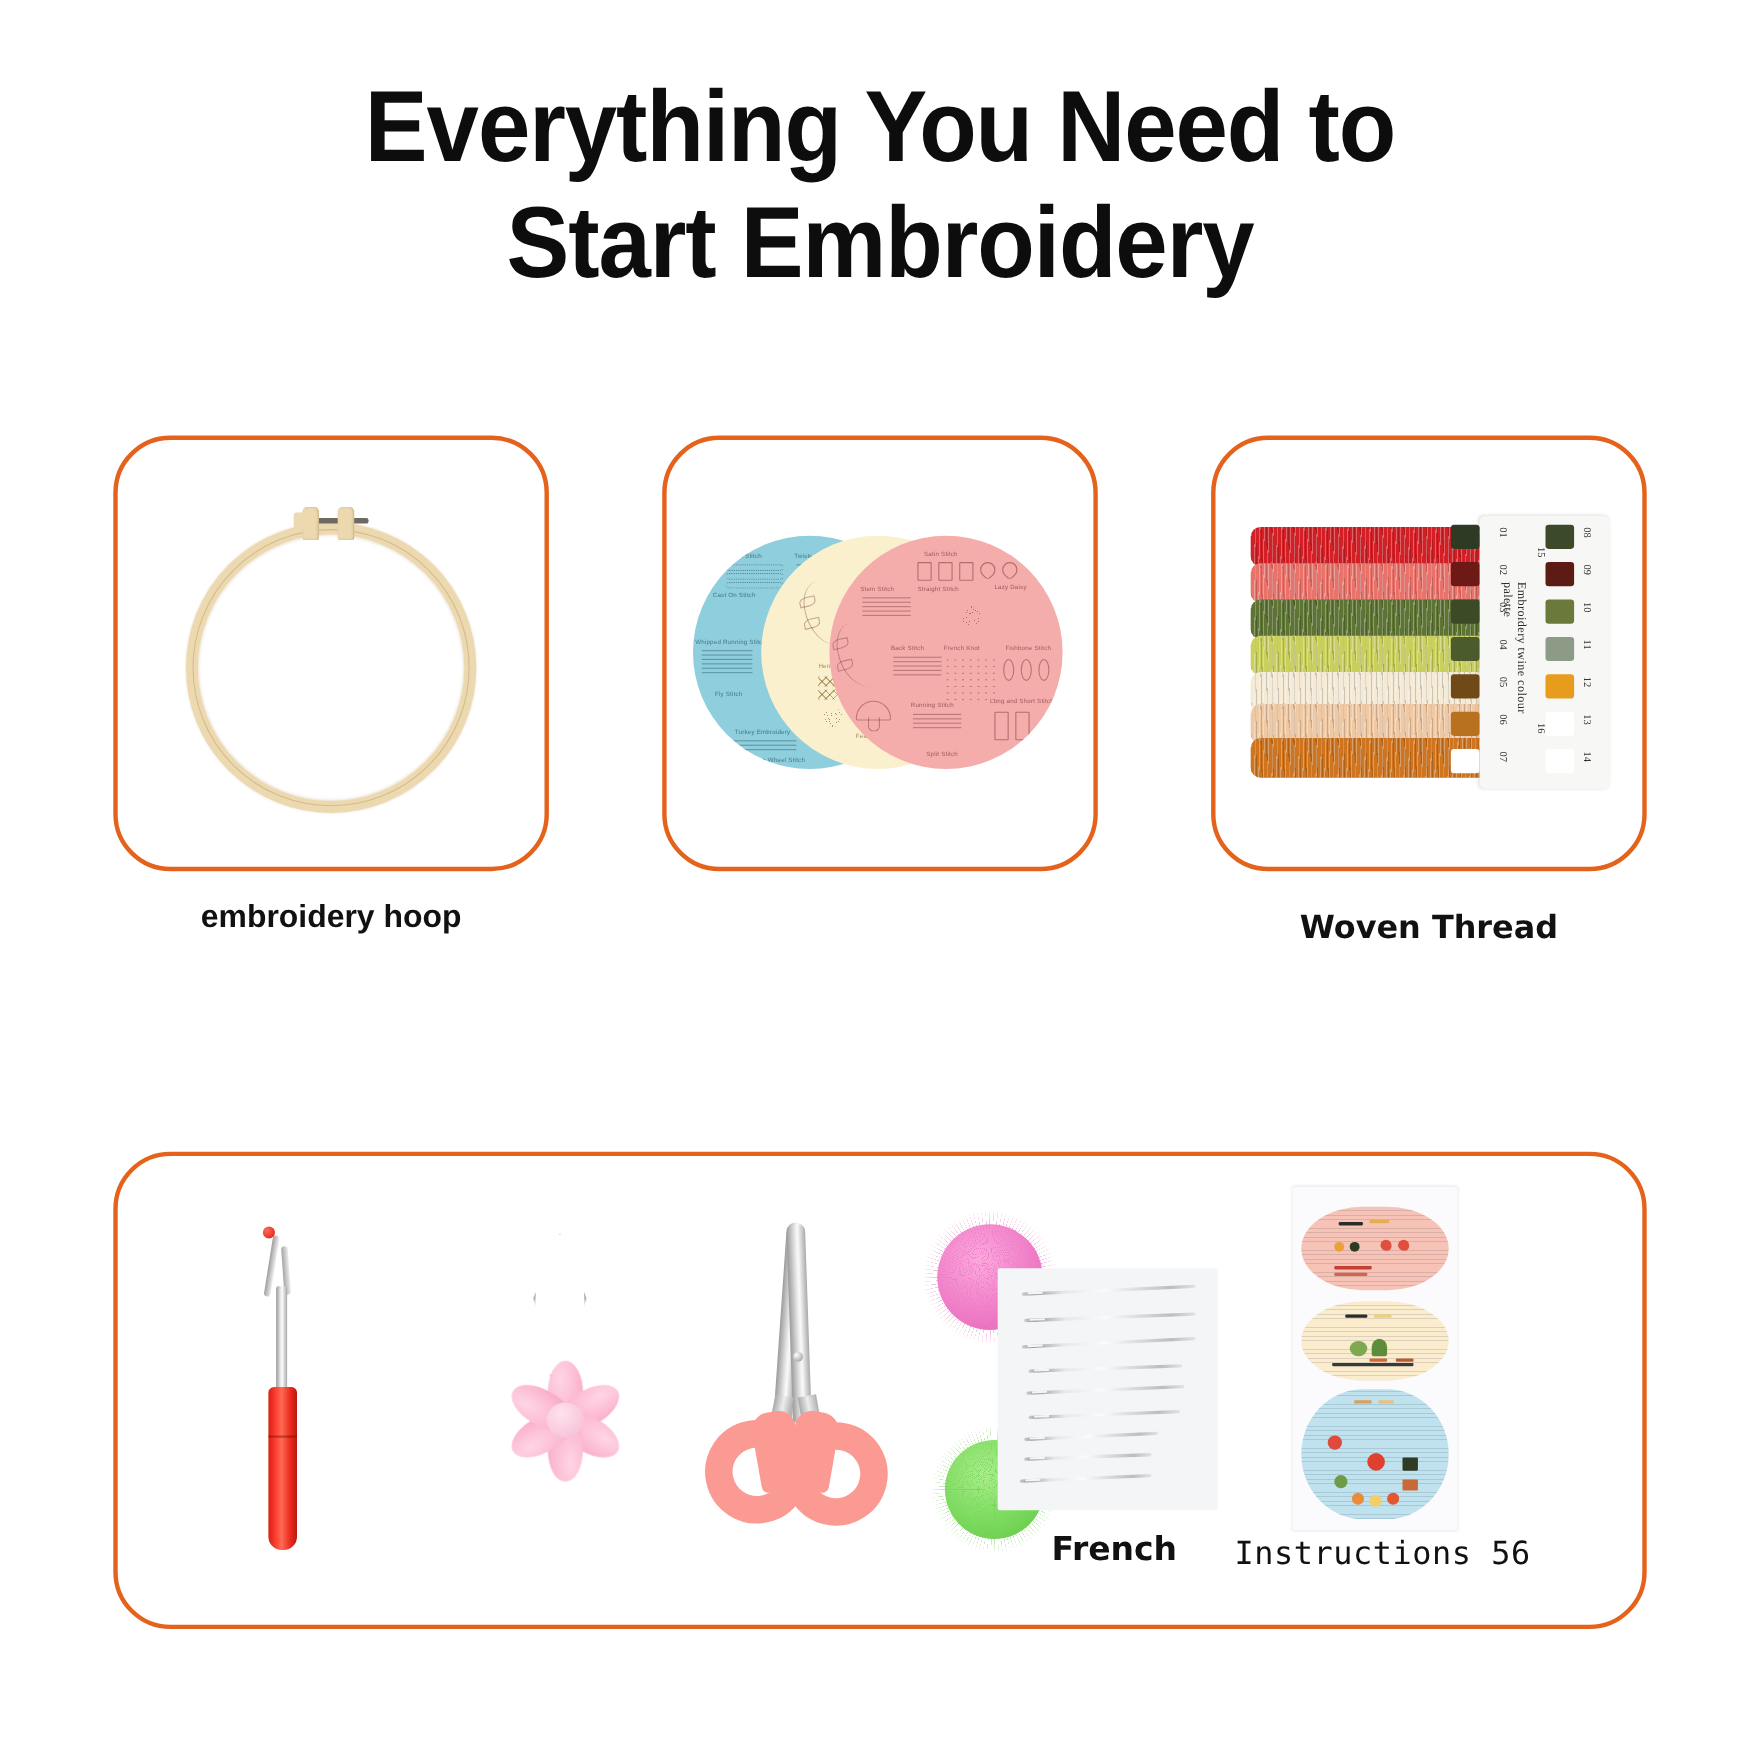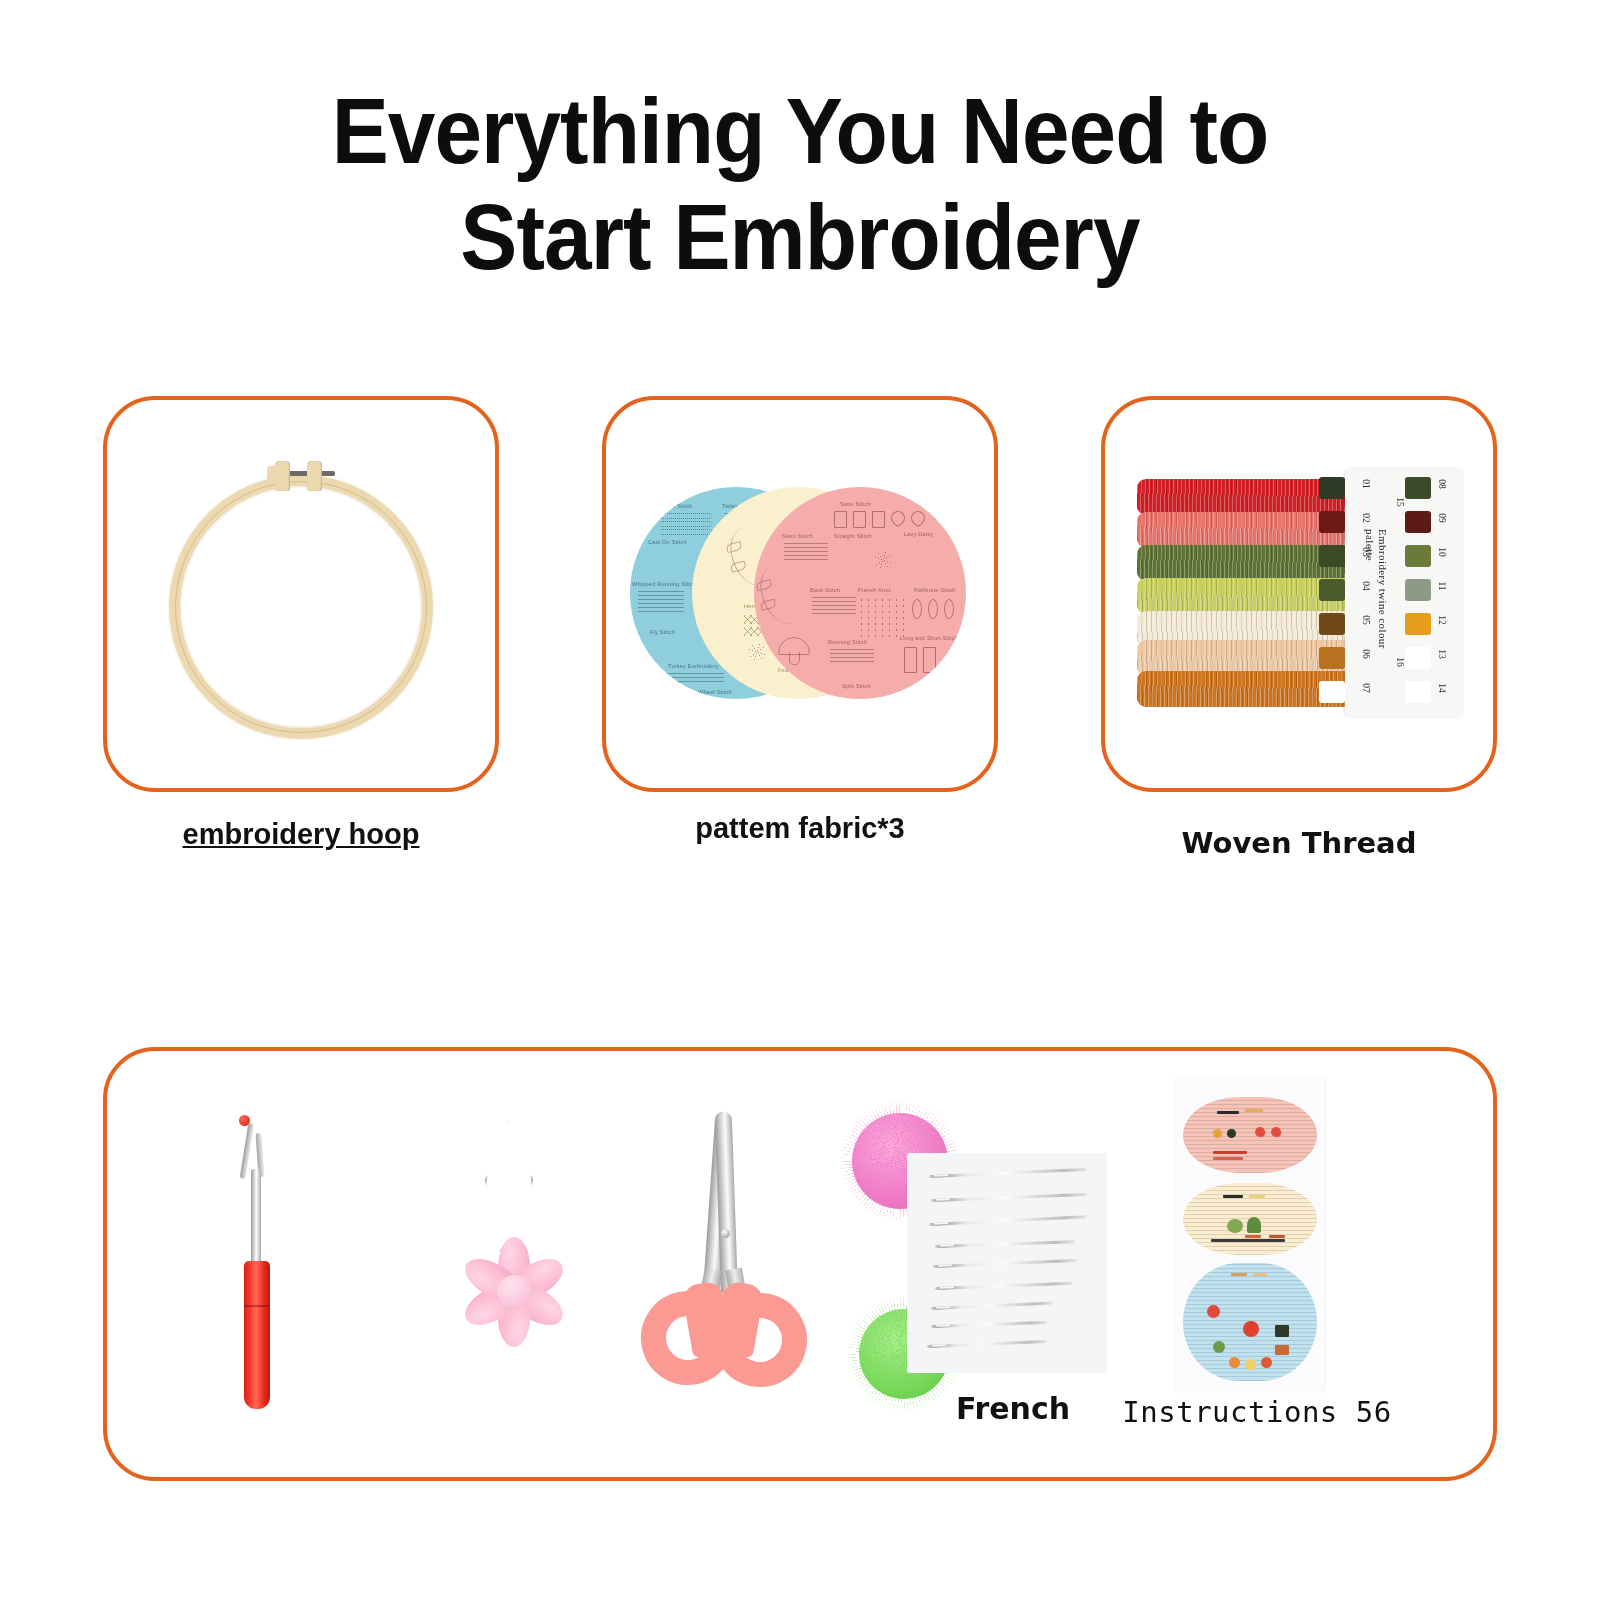--- a/index.html
+++ b/index.html
@@ -12,21 +12,21 @@
     height: 1600px;
     position: relative;
     overflow: hidden;
     font-family: "Liberation Sans", sans-serif;
     -webkit-font-smoothing: antialiased;
   }
 
   
   .title-block {
     position: absolute;
-    top: 78px;
+    top: 62px;
     left: 0;
     width: 1600px;
     text-align: center;
   }
   .title-line {
     font-family: "Liberation Sans Narrow", "Liberation Sans", sans-serif;
     font-weight: bold;
     font-size: 92px;
     line-height: 106px;
     letter-spacing: -1px;
@@ -49,21 +49,21 @@
 
   .caption {
     position: absolute;
     text-align: center;
     color: #111111;
     font-weight: bold;
   }
   .caption div { white-space: nowrap; }
   #cap-hoop {
     left: 103px; top: 812px; width: 396px;
-    font-size: 29px; line-height: 44px; text-decoration: underline;
+    font-size: 29px; line-height: 44px;
   }
   #cap-fabric {
     left: 602px; top: 806px; width: 396px;
     font-size: 29px; line-height: 44px;
   }
   #cap-thread {
     left: 1101px; top: 822px; width: 396px;
     font-size: 29px; line-height: 42px;
     font-family: "DejaVu Sans", sans-serif;
     font-weight: bold;
@@ -691,21 +691,20 @@
           <div class="sq" style="height:24px"></div>
       </div>
       <div class="star-burst" style="left:120px; top:64px;"></div>
       <div class="mushroom" style="left:24px; top:150px;"></div>
       <div class="sprig" style="left:8px; top:78px;"></div>
     </div>
 
   </div>
 </div>
 <div class="caption" id="cap-fabric">
-  <div>pattem fabric*3</div>
 </div>
 
 <div class="card" id="card-thread" style="border-color: rgb(228, 98, 27);">
   <div class="thread-wrap">
 
     <div class="skein-stack">
       <div class="skein" style="top: 0px; background: rgb(211, 31, 38);">
           <div class="fib"></div>
           <div class="end" style="background: rgb(211, 31, 38);"></div>
         </div>

